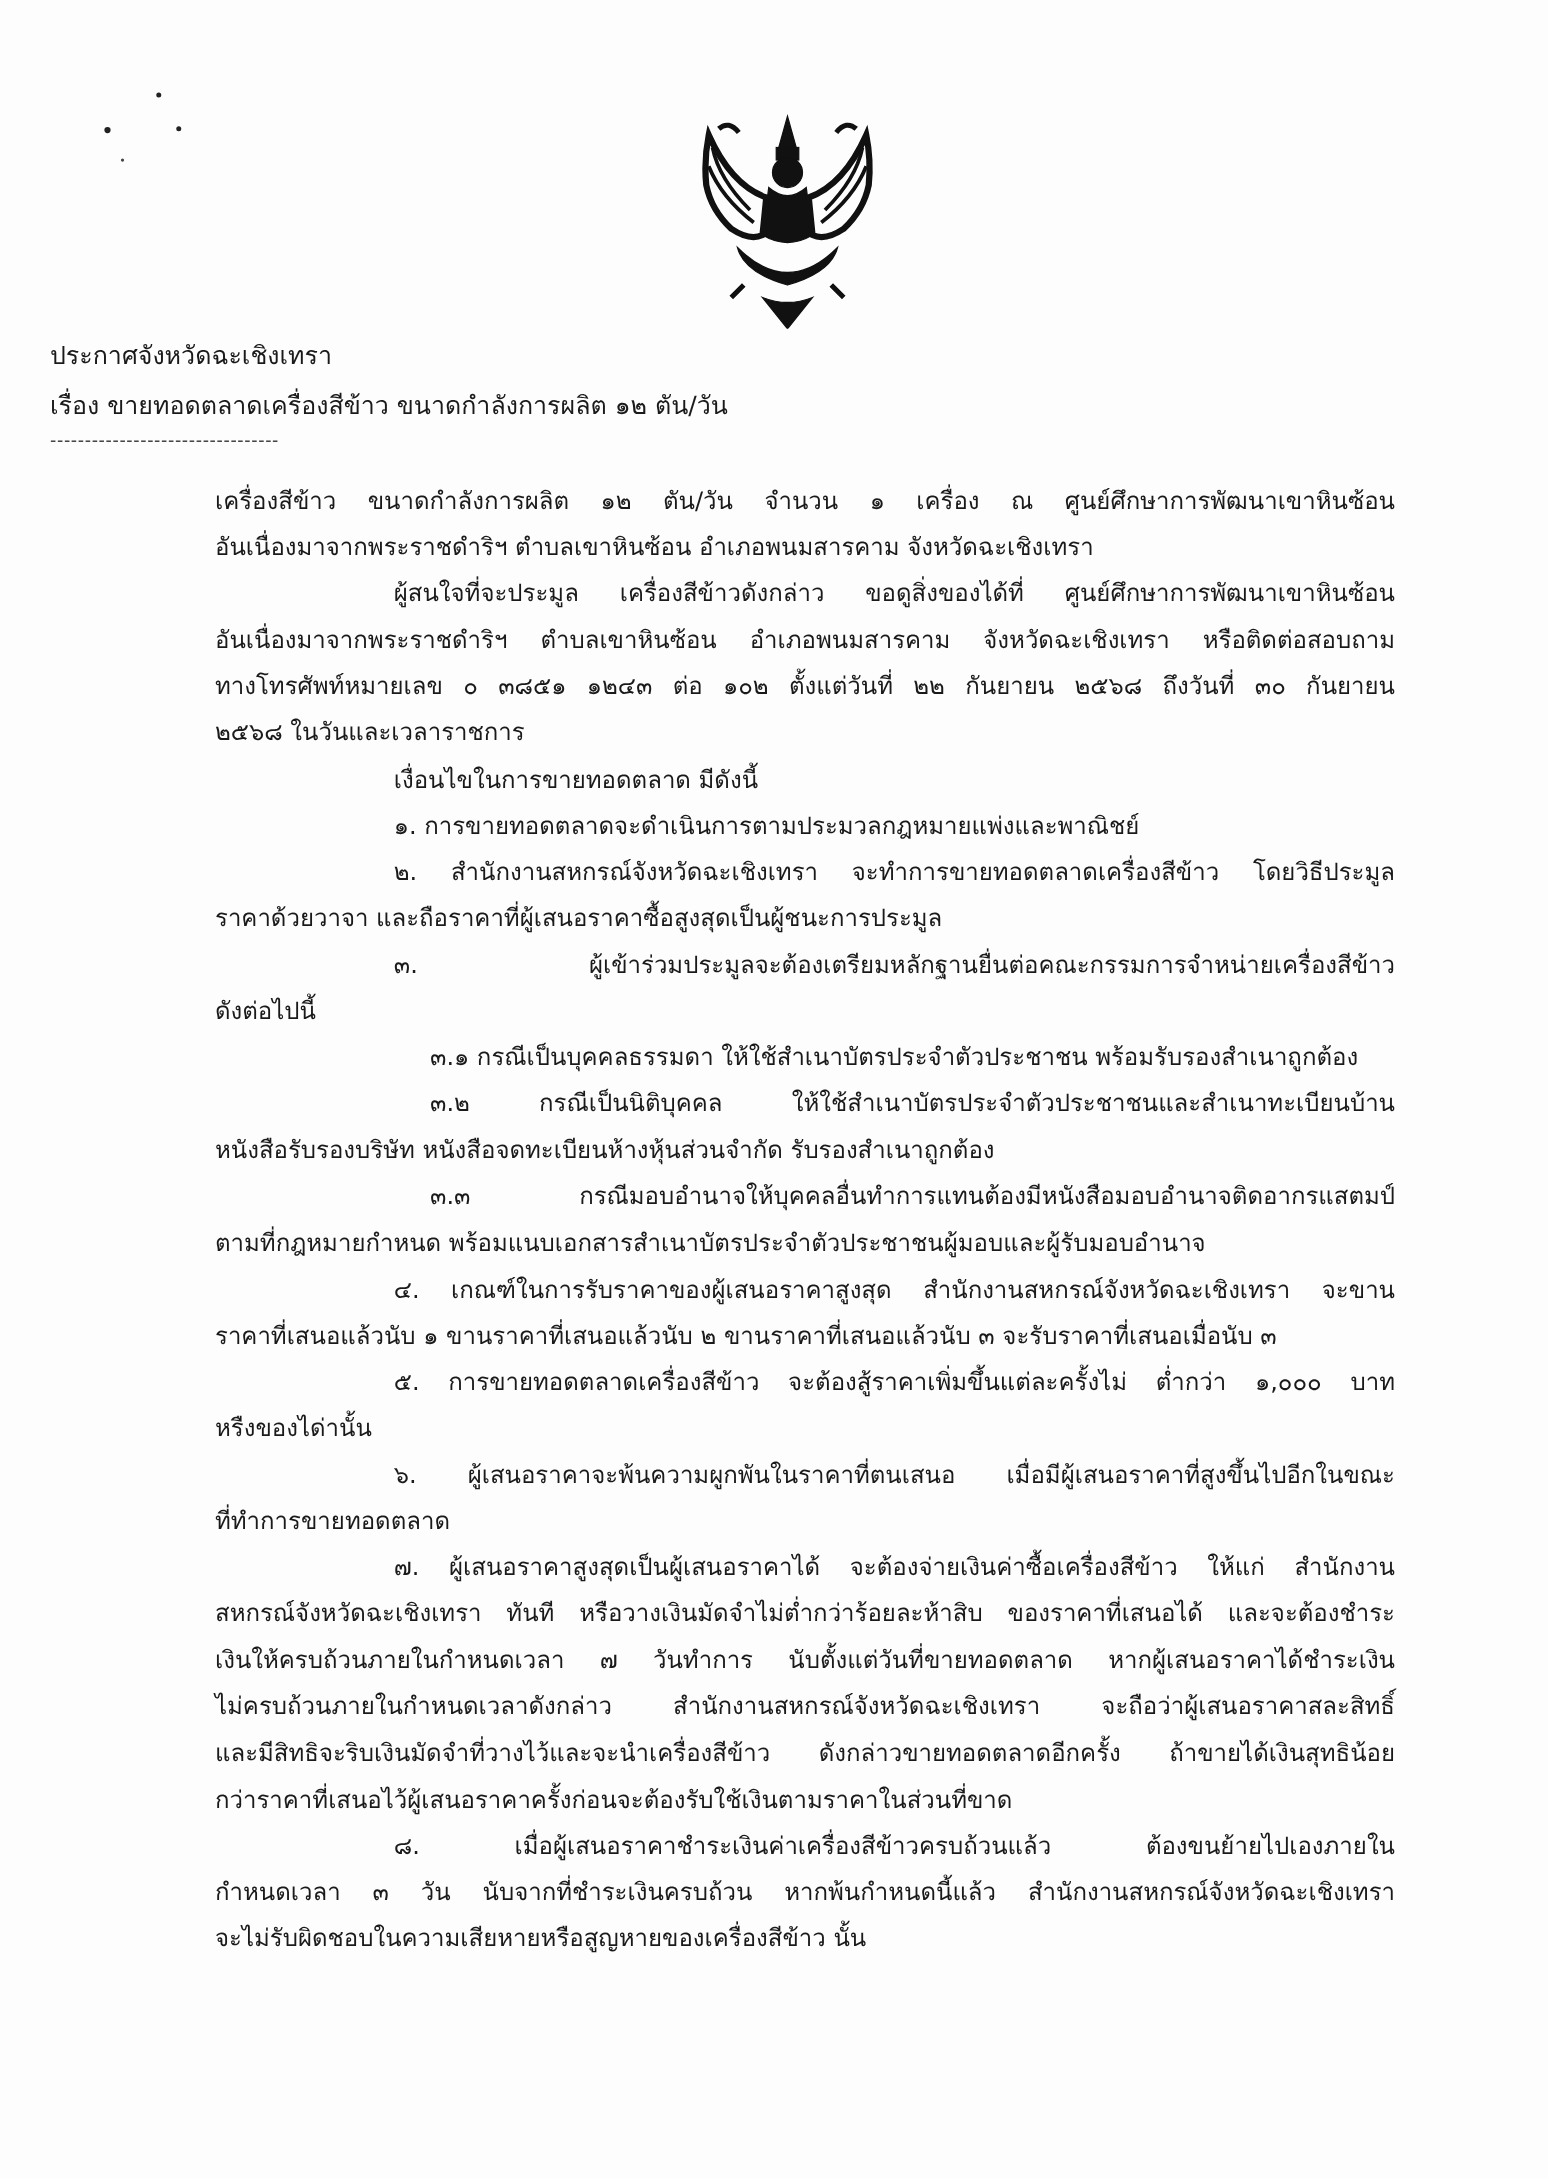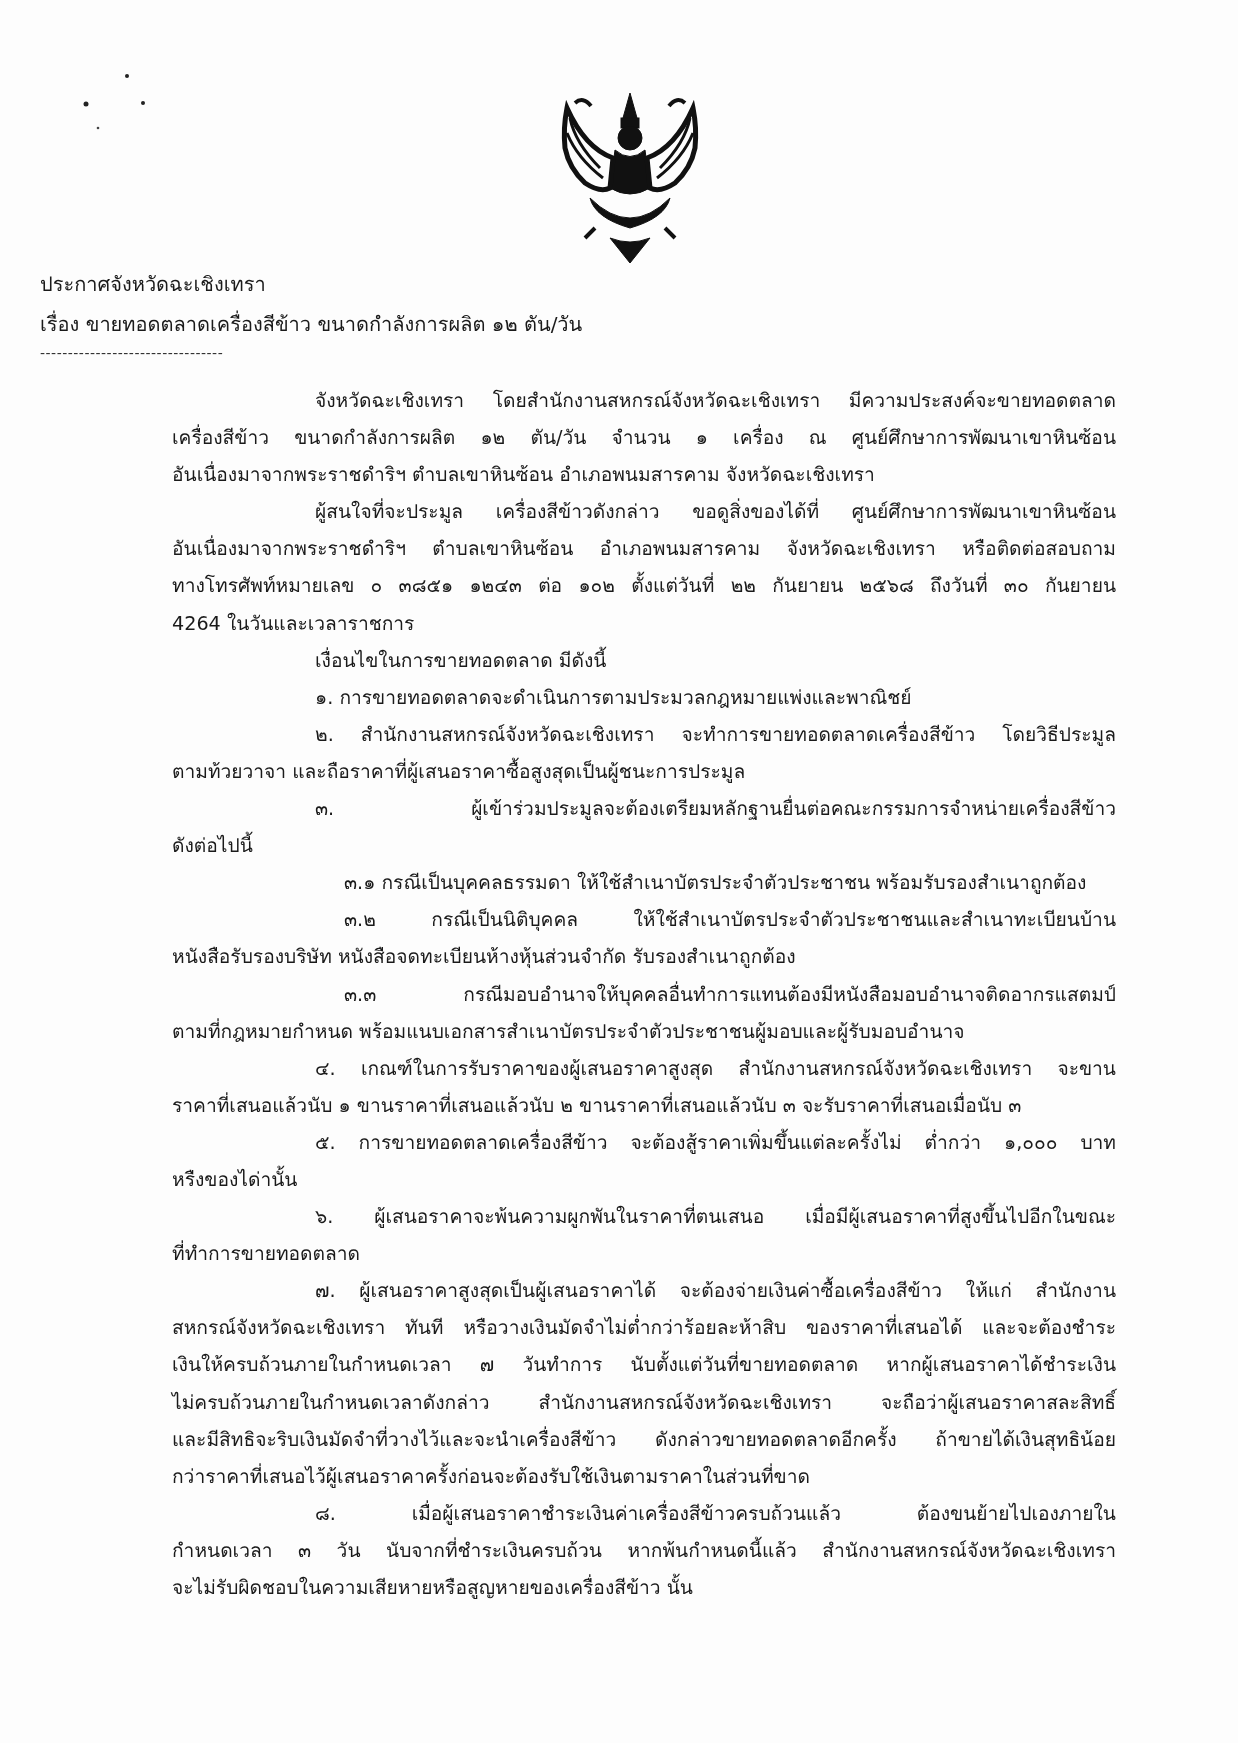--- a/index.html
+++ b/index.html
@@ -67,36 +67,35 @@
     <path d="M55 150 L75 175 L95 150 Q75 158 55 150 Z"></path>
   </g>
 </svg>
 
 <div class="header title1">ประกาศจังหวัดฉะเชิงเทรา</div>
 <div class="header title2">เรื่อง  ขายทอดตลาดเครื่องสีข้าว ขนาดกำลังการผลิต ๑๒ ตัน/วัน</div>
 <div class="header divider">---------------------------------</div>
 
 <div class="body-text">
 
-  <span class="line just ind1">จังหวัดฉะเชิงเทรา โดยสำนักงานสหกรณ์จังหวัดฉะเชิงเทรา มีความประสงค์จะขายทอดตลาด</span>
   <span class="line just">เครื่องสีข้าว ขนาดกำลังการผลิต ๑๒ ตัน/วัน จำนวน ๑ เครื่อง ณ ศูนย์ศึกษาการพัฒนาเขาหินซ้อน</span>
   <span class="line">อันเนื่องมาจากพระราชดำริฯ ตำบลเขาหินซ้อน อำเภอพนมสารคาม จังหวัดฉะเชิงเทรา</span>
 
 
   <span class="line just ind1">ผู้สนใจที่จะประมูล เครื่องสีข้าวดังกล่าว ขอดูสิ่งของได้ที่ ศูนย์ศึกษาการพัฒนาเขาหินซ้อน</span>
   <span class="line just">อันเนื่องมาจากพระราชดำริฯ ตำบลเขาหินซ้อน อำเภอพนมสารคาม จังหวัดฉะเชิงเทรา หรือติดต่อสอบถาม</span>
   <span class="line just">ทางโทรศัพท์หมายเลข ๐ ๓๘๕๑ ๑๒๔๓ ต่อ ๑๐๒ ตั้งแต่วันที่ ๒๒ กันยายน ๒๕๖๘  ถึงวันที่ ๓๐ กันยายน</span>
-  <span class="line">4264 ในวันและเวลาราชการ</span>
+  <span class="line">๒๕๖๘ ในวันและเวลาราชการ</span>
 
   <span class="line ind1">เงื่อนไขในการขายทอดตลาด มีดังนี้</span>
 
   <span class="line ind1">๑. การขายทอดตลาดจะดำเนินการตามประมวลกฎหมายแพ่งและพาณิชย์</span>
 
   <span class="line just ind1">๒. สำนักงานสหกรณ์จังหวัดฉะเชิงเทรา จะทำการขายทอดตลาดเครื่องสีข้าว โดยวิธีประมูล</span>
-  <span class="line">ตามท้วยวาจา และถือราคาที่ผู้เสนอราคาซื้อสูงสุดเป็นผู้ชนะการประมูล</span>
+  <span class="line">ราคาด้วยวาจา และถือราคาที่ผู้เสนอราคาซื้อสูงสุดเป็นผู้ชนะการประมูล</span>
 
   <span class="line just ind1">๓. ผู้เข้าร่วมประมูลจะต้องเตรียมหลักฐานยื่นต่อคณะกรรมการจำหน่ายเครื่องสีข้าว</span>
   <span class="line">ดังต่อไปนี้</span>
 
   <span class="line ind2">๓.๑  กรณีเป็นบุคคลธรรมดา ให้ใช้สำเนาบัตรประจำตัวประชาชน พร้อมรับรองสำเนาถูกต้อง</span>
 
   <span class="line just ind2">๓.๒ กรณีเป็นนิติบุคคล ให้ใช้สำเนาบัตรประจำตัวประชาชนและสำเนาทะเบียนบ้าน</span>
   <span class="line">หนังสือรับรองบริษัท หนังสือจดทะเบียนห้างหุ้นส่วนจำกัด รับรองสำเนาถูกต้อง</span>
 
   <span class="line just ind2">๓.๓ กรณีมอบอำนาจให้บุคคลอื่นทำการแทนต้องมีหนังสือมอบอำนาจติดอากรแสตมป์</span>

